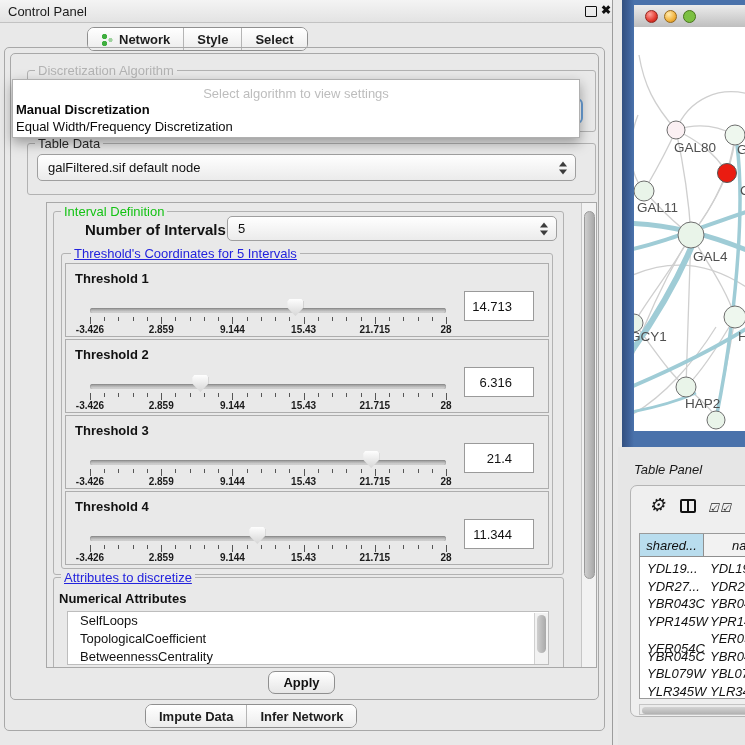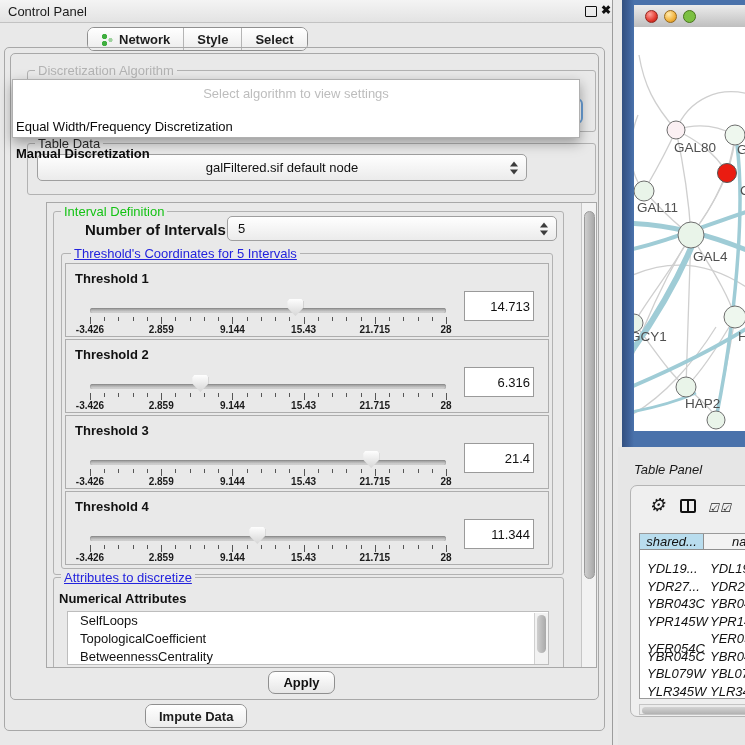--- a/index.html
+++ b/index.html
@@ -46,21 +46,21 @@
   .vscroll-thumb{position:absolute;border-radius:6px;background:linear-gradient(90deg,#cfcfcf,#a9a9a9);border:1px solid #9a9a9a;box-sizing:border-box;}
   
   .th-panel{position:absolute;left:64px;width:484px;height:74px;border:1px solid #adadad;box-sizing:border-box;}
   .th-label{position:absolute;left:9px;top:7px;font-size:13px;font-weight:bold;color:#111;}
   .th-track{position:absolute;left:24px;top:44px;width:356px;height:5px;border-radius:3px;background:linear-gradient(#8f8f8f,#e2e2e2);box-shadow:inset 0 0 1px rgba(0,0,0,.55);}
   .th-thumb{position:absolute;top:35px;width:16px;height:17px;background:linear-gradient(#fefefe,#d6d6d6);
     clip-path:polygon(12% 0,88% 0,100% 14%,100% 52%,50% 100%,0 52%,0 14%);
     filter:drop-shadow(0 0 1px rgba(70,70,70,.95));}
   .tick{position:absolute;width:1px;background:#555;}
   .tick-lbl{position:absolute;top:60px;transform:translateX(-50%);font-size:10px;font-weight:bold;color:#1a1a1a;white-space:nowrap;}
-  .valbox{position:absolute;left:398px;top:27px;width:70px;height:30px;background:#fff;border:1px solid #9a9a9a;box-sizing:border-box;display:flex;align-items:center;justify-content:flex-end;padding-right:3px;font-size:13px;color:#111;}
+  .valbox{position:absolute;left:398px;top:27px;width:70px;height:30px;background:#fff;border:1px solid #9a9a9a;box-sizing:border-box;display:flex;align-items:center;justify-content:flex-end;padding-right:21px;font-size:13px;color:#111;}
   
   #attr-list{position:absolute;left:66px;top:612px;width:482px;height:54px;background:#fff;border:1px solid #bdbdbd;box-sizing:border-box;overflow:hidden;}
   .attr-item{font-size:13px;color:#111;padding:1px 0 1px 12px;line-height:16px;white-space:nowrap;}
   #attr-sb{position:absolute;left:466px;top:1px;width:13px;height:52px;background:#f2f2f2;border-left:1px solid #d0d0d0;}
   #attr-sb-thumb{position:absolute;left:1.5px;top:2px;width:9px;height:38px;border-radius:5px;background:linear-gradient(90deg,#cfcfcf,#a9a9a9);}
   
   .btn{position:absolute;background:linear-gradient(#ffffff,#e6e6e6);border:1px solid #8f8f8f;border-radius:7px;font-size:13px;font-weight:bold;color:#111;display:flex;align-items:center;justify-content:center;box-sizing:border-box;}
   
   #net-frame{position:absolute;left:622px;top:0;width:123px;height:447px;background:linear-gradient(90deg,#33507f 0px,#3d5f96 6px,#4a72ab 12px);}
   #net-titlebar{position:absolute;left:634px;top:5px;width:111px;height:22px;background:linear-gradient(#ececec,#bfbfbf);border-bottom:1px solid #8a8a8a;}
@@ -70,21 +70,21 @@
   .tl-green{left:49px;background:radial-gradient(circle at 35% 30%,#d8f6ad,#7cc042 60%,#4c8e1d;);border:1px solid #48751c;background-color:#7cc042;}
   #net-canvas{position:absolute;left:634px;top:27px;width:111px;height:404px;background:#fff;overflow:hidden;}
   
   #table-panel{position:absolute;left:618px;top:447px;width:127px;height:298px;background:#e6e6e6;font-style:italic;}
   #tp-title{position:absolute;left:16px;top:15px;font-size:13px;color:#1a1a1a;}
   #tp-box{position:absolute;left:12px;top:38px;width:130px;height:232px;background:#efefef;border:1px solid #b4b4b4;border-radius:7px;box-sizing:border-box;}
   .gear::before{content:"\2699";font-size:18px;color:#161616;}
   .splitcols{width:16px;height:14px;border:2px solid #111;border-radius:2px;background:linear-gradient(#111,#111) center/2px 100% no-repeat;box-sizing:border-box;}
   .cbx::before{content:"\2611";font-size:12px;color:#222;}
   #tp-table{position:absolute;left:8px;top:47px;width:119px;height:166px;background:#fff;border:1px solid #9a9a9a;border-right:none;box-sizing:border-box;overflow:hidden;}
-  .th-cell{position:absolute;top:0;height:16px;box-sizing:border-box;border-right:1px solid #8f8f8f;border-bottom:1px solid #8f8f8f;font-size:13px;color:#111;display:flex;align-items:center;justify-content:center;}
+  .th-cell{position:absolute;top:0;height:23px;box-sizing:border-box;border-right:1px solid #8f8f8f;border-bottom:1px solid #8f8f8f;font-size:13px;color:#111;display:flex;align-items:center;justify-content:center;}
   .tp-row-c1{position:absolute;left:7px;font-size:13px;color:#111;white-space:nowrap;}
   .tp-row-c2{position:absolute;left:70px;font-size:13px;color:#111;white-space:nowrap;}
   #tp-hsb{position:absolute;left:8px;top:218px;width:119px;height:11px;background:#ececec;border:1px solid #c4c4c4;border-right:none;box-sizing:border-box;}
   #tp-hsb-thumb{position:absolute;left:2px;top:1.5px;width:114px;height:7px;border-radius:4px;background:linear-gradient(#d4d4d4,#b2b2b2);}
   text.nlabel{font-size:13.5px;fill:#4f4f4f;font-family:"Liberation Sans",sans-serif;}
 </style>
 </head>
 <body>
 
 <div id="control-panel">
@@ -111,27 +111,27 @@
   <div class="outline" style="left:10px;top:53px;width:589px;height:647px;"></div>
 
   <div class="group" style="left:27px;top:70px;width:569px;height:62px;"></div>
   <div class="gtitle g-dim" style="left:35px;top:63px;">Discretization Algorithm</div>
   <div id="focus-combo">
       <span class="step"></span>
     </div>
 
   <div id="algo-popup">
     <div id="algo-ph">Select algorithm to view settings</div>
-    <div class="algo-item b" style="top:22px;margin-top:44px;">Manual Discretization</div>
+    <div class="algo-item b" style="top:22px;">Manual Discretization</div>
     <div class="algo-item" style="top:39px;">Equal Width/Frequency Discretization</div>
   </div>
 
   <div class="group" style="left:27px;top:143px;width:569px;height:52px;"></div>
   <div class="gtitle g-dark" style="left:35px;top:136px;">Table Data</div>
-  <div class="combo" style="left:37px;top:154px;width:490px;height:27px;justify-content:center;">
+  <div class="combo" style="left:37px;top:154px;width:539px;height:27px;">
     <span>galFiltered.sif default node</span>
     <span class="step"></span>
   </div>
 
   <div id="viewport">
 
     <div class="group" style="left:6px;top:8px;width:511px;height:364px;"></div>
     <div class="gtitle g-green" style="left:14px;top:1px;">Interval Definition</div>
 
     <div style="position:absolute;left:38px;top:18px;font-size:15px;font-weight:bold;color:#111;">Number of Intervals</div>
@@ -313,20 +313,21 @@
     </div>
 
     <div class="vscroll-track" style="left:534px;top:0;width:16px;height:466px;">
       <div class="vscroll-thumb" style="left:2px;top:8px;width:11px;height:368px;"></div>
     </div>
   </div>
 
   <div class="btn" style="left:268px;top:671px;width:67px;height:23px;">Apply</div>
   <div class="tabbar" id="bottom-tabs" style="left:145px;top:704px;">
       <div class="tab">Impute Data</div>
+      <div class="tab">Infer Network</div>
     </div>
 </div>
 
 <div id="net-frame"></div>
 <div id="net-titlebar">
   <div class="tl tl-red"></div>
   <div class="tl tl-yellow"></div>
   <div class="tl tl-green"></div>
 </div>
 <div id="net-canvas">

